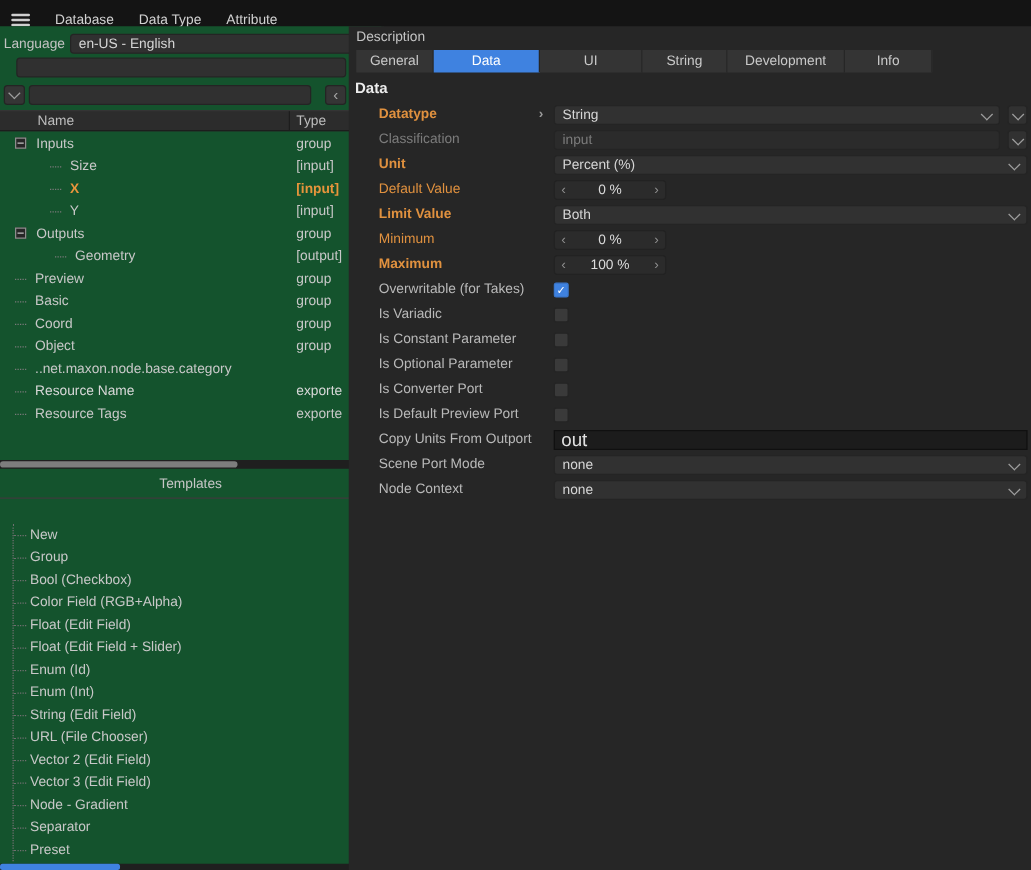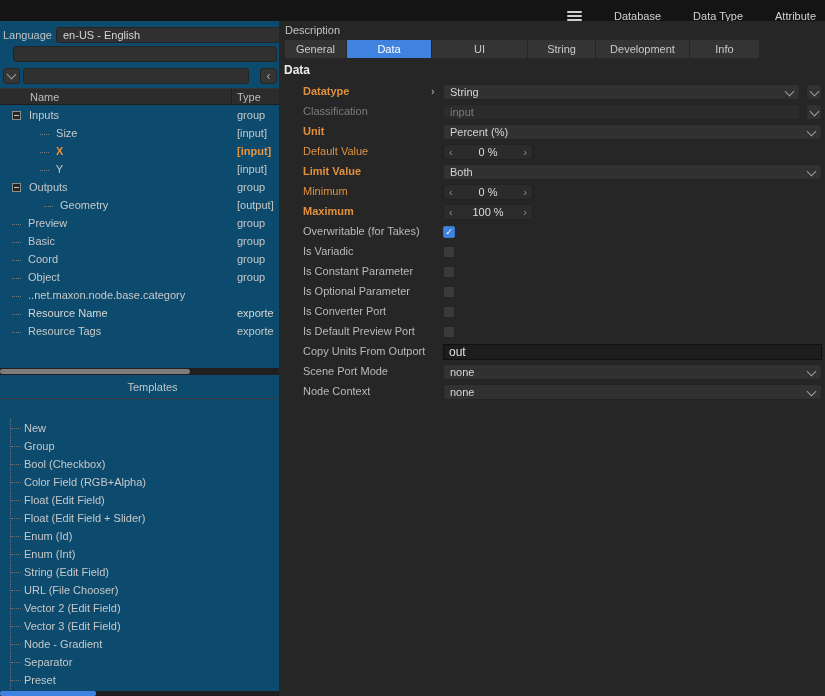--- a/index.html
+++ b/index.html
@@ -2,27 +2,27 @@
 <html><head>
 <meta charset="utf-8">
 <style>
   * { margin:0; padding:0; box-sizing:border-box; }
   html,body { width:825px; height:696px; overflow:hidden; background:#262626;
     font-family:"Liberation Sans", sans-serif; font-size:11px; color:#c8c8c8; }
   .screen { position:relative; width:825px; height:696px; background:#262626; }
 
   
   .menubar { position:absolute; top:0; left:0; right:0; height:33px; background:#141414;
-    border-bottom:1px solid #0b0b0b; display:flex; align-items:center; gap:32px; padding:0 9px;justify-content:flex-end; }
+    border-bottom:1px solid #0b0b0b; display:flex; align-items:center; gap:20px; padding:0 9px; }
   .hamburger { display:flex; flex-direction:column; gap:2px; width:15px; cursor:pointer; }
   .hamburger span { height:2px; background:#cfcfcf; border-radius:1px; }
   .menu-item { color:#d2d2d2; cursor:default; }
 
   
-  .left { position:absolute; top:21px; left:0; width:307px; bottom:0; background:#0c4a6e;
+  .left { position:absolute; top:21px; left:0; width:307px; bottom:0; background:#14532d;
     border-right:2px solid #181818; }
   .lang-row { position:absolute; top:5px; left:3px; right:8px; height:17px; display:flex; align-items:center; }
   .lang-label { width:53px; color:#c2c2c2; }
   .dd { flex:1; height:16px; background:#303030; border:1px solid #242424; border-radius:3px;
     display:flex; align-items:center; padding:0 5px 0 6px; color:#d6d6d6; }
   .chev { width:9px; height:9px; position:relative; margin-left:auto; flex:0 0 auto; }
   .chev::before { content:""; position:absolute; left:1px; top:0; width:6px; height:6px;
     border-right:1.5px solid #9e9e9e; border-bottom:1.5px solid #9e9e9e; transform:rotate(45deg); }
   .combo-row { position:absolute; top:25px; left:13px; right:8px; height:17px; display:flex; gap:3px; }
   .field-empty { flex:1; height:16px; background:#303030; border:1px solid #242424; border-radius:3px; }
@@ -68,21 +68,21 @@
   .tpl-hscroll { position:absolute; bottom:0; left:0; right:0; height:5px; background:#1f1f1f; }
   .tpl-hscroll .thumb { position:absolute; left:0; top:0; width:96px; height:5px; background:#3f82e0; border-radius:2px; }
 
   
   .right { position:absolute; top:21px; left:279px; right:0; bottom:0; background:#262626; }
   .desc-label { position:absolute; top:3px; left:6px; color:#c4c4c4; }
   .tabs { position:absolute; top:19px; left:6px; height:18px; display:flex; }
   .tab { height:18px; line-height:18px; text-align:center; background:#343434; color:#c9c9c9;
     border-right:1px solid #262626; cursor:default; }
   .tab.active { background:#3f82e0; color:#ffffff; }
-  .tw-general { width:62px; } .tw-data { width:85px; } .tw-ui { width:96px; }
+  .tw-general { width:62px; } .tw-data { width:85px; } .tw-ui { width:82px; }
   .tw-string { width:68px; } .tw-dev { width:94px; } .tw-info { width:70px; }
   .section-title { position:absolute; top:42px; left:5px; font-weight:bold; font-size:12px; color:#ececec; }
 
   .form { position:absolute; top:61px; left:0; right:0; }
   .frow { position:relative; height:20px; }
   .flabel { position:absolute; left:24px; top:3px; color:#b9b9b9; white-space:nowrap; }
   .flabel.orange { color:#e0913f; }
   .flabel.orange-b { color:#e0913f; font-weight:bold; }
   .flabel.dim { color:#7c7c7c; }
   .pre-chev { position:absolute; left:152px; top:3px; color:#9a9a9a; font-weight:bold; }
@@ -97,21 +97,21 @@
   .side-btn .chev { margin:0 auto; }
   .spin { position:absolute; left:0; top:0; width:90px; height:16px; background:#2b2b2b;
     border:1px solid #222222; border-radius:3px; display:flex; align-items:center; padding:0 5px; }
   .sp-arrow { color:#8f8f8f; line-height:1; cursor:pointer; }
   .sp-val { flex:1; text-align:center; color:#dcdcdc; }
   .cb { position:absolute; left:0; top:2px; width:12px; height:12px; background:#3a3a3a;
     border:1px solid #242424; border-radius:2px; display:flex; align-items:center; justify-content:center;
     font-size:9px; color:transparent; cursor:pointer; }
   .cb.checked { background:#3f82e0; border-color:#3a77cc; color:#ffffff; }
   .txt { position:absolute; left:0; right:0; top:0; height:16px; background:#1c1c1c;
-    border:1px solid #101010; color:#e0e0e0; padding:0 5px; font-size:12px;
+    border:1px solid #101010; color:#e0e0e0; padding:0 5px; font-size:15px;
     font-family:"Liberation Sans", sans-serif; }
 </style>
 </head>
 <body>
 
 <div class="screen">
 
   <div class="menubar">
     <div class="hamburger">
         <span></span>

